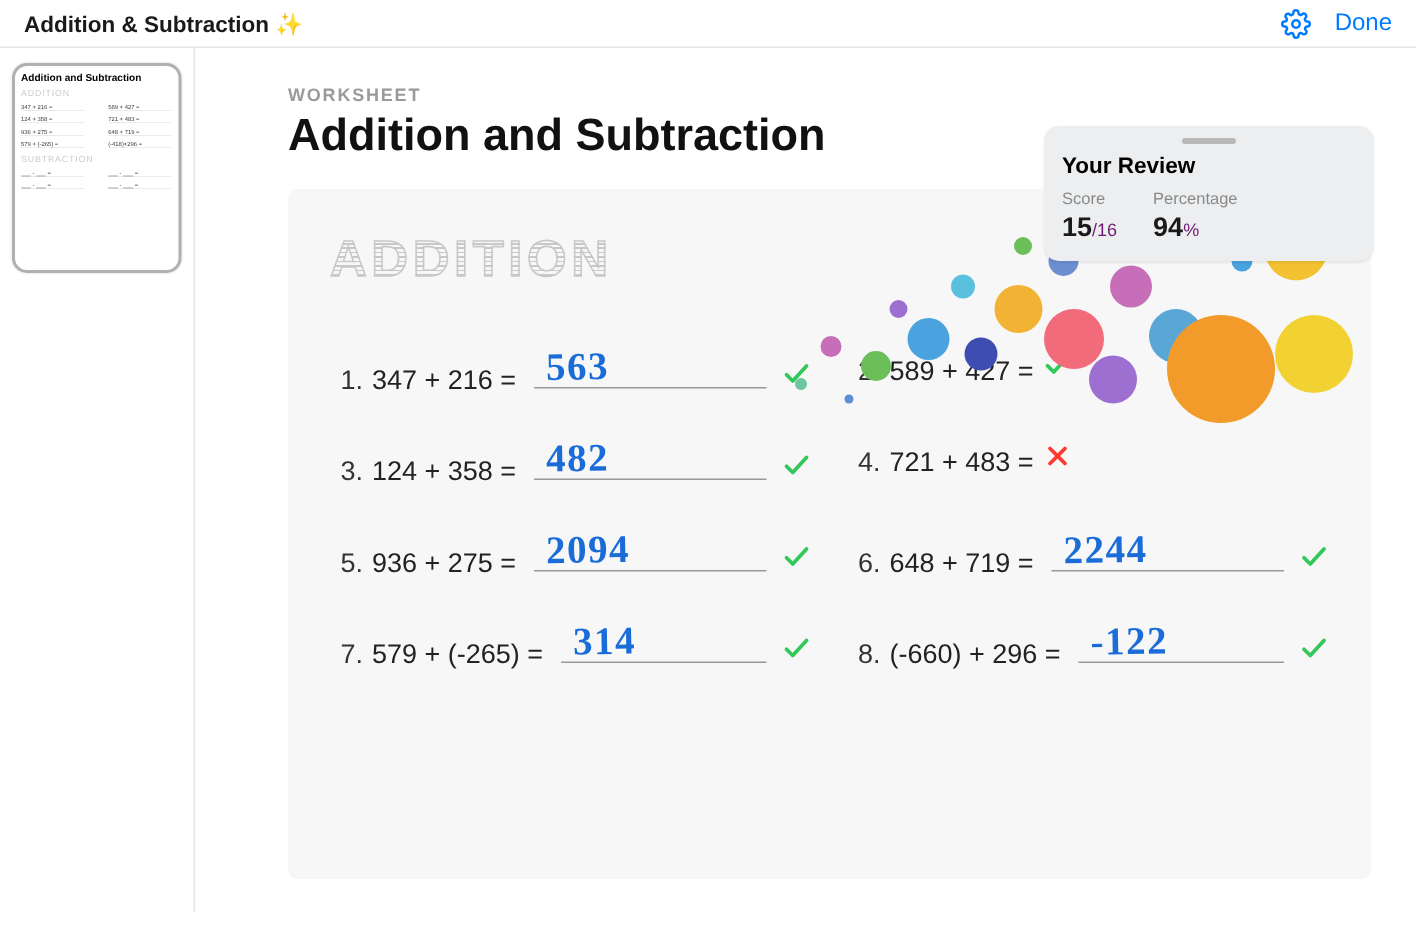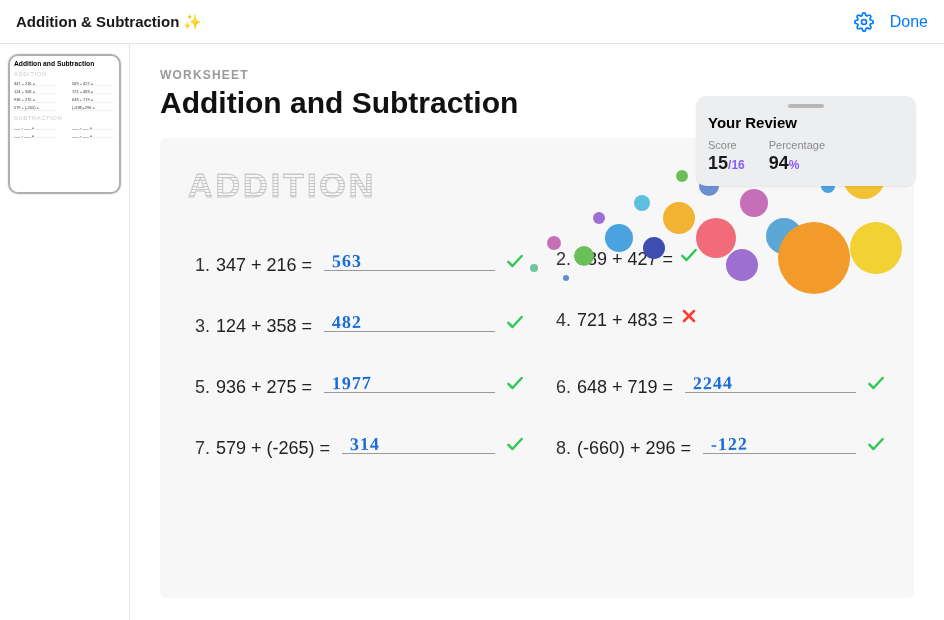--- a/index.html
+++ b/index.html
@@ -12,21 +12,21 @@
       background: #fff;
       width: 944px;
       height: 620px;
       overflow: hidden;
       position: relative;
     }
     .topbar {
       display: flex;
       align-items: center;
       justify-content: space-between;
-      height: 44px;
+      height: 32px;
       padding: 0 16px;
       border-bottom: 1px solid #e5e5e5;
     }
     .topbar-title {
       font-size: 15px;
       font-weight: 600;
       color: #1a1a1a;
     }
     .topbar-right {
       display: flex;
@@ -42,20 +42,21 @@
       color: #007aff;
       font-size: 16px;
       font-weight: 400;
       cursor: pointer;
       background: none;
       border: none;
     }
     .content {
       display: flex;
       height: calc(100% - 44px);
+      gap: 32px;
     }
     .sidebar {
       width: 130px;
       padding: 10px 8px;
       border-right: 1px solid #e5e5e5;
     }
     .thumbnail {
       width: 100%;
       height: 140px;
       border-radius: 10px;
@@ -126,22 +127,22 @@
       color: #8a8a8a;
       margin-bottom: 2px;
     }
     .stat-value {
       font-size: 18px;
       font-weight: 700;
       color: #1a1a1a;
     }
     .stat-value .denom {
       font-size: 12px;
-      font-weight: 700;
-      color: #8b5cf6;
+      font-weight: 400;
+      color: #701a75;
     }
     .worksheet-body {
       background: #f7f7f7;
       border-radius: 6px;
       padding: 28px 28px 20px 28px;
       position: relative;
       height: 460px;
     }
     .section-heading {
       font-size: 34px;
@@ -193,21 +194,21 @@
       min-width: 100px;
       height: 26px;
       margin-left: 6px;
       margin-right: 4px;
     }
     .answer-text {
       position: absolute;
       bottom: -2px;
       left: 8px;
       font-family: "Bradley Hand", "Comic Sans MS", cursive;
-      font-size: 18px;
+      font-size: 26px;
       color: #1a6dd9;
       font-weight: 600;
       letter-spacing: 1px;
       transform: rotate(-1deg);
     }
     .mark {
       width: 20px;
       height: 20px;
       flex-shrink: 0;
     }
@@ -341,21 +342,21 @@
             <span class="pexpr">721 + 483 =</span>
             <span class="mark cross"><svg viewBox="0 0 24 24" fill="none" stroke="currentColor" stroke-width="3" stroke-linecap="round">
                 <line x1="6" y1="6" x2="18" y2="18"></line>
                 <line x1="18" y1="6" x2="6" y2="18"></line>
               </svg></span>
           </div>
           <div class="problem">
             <span class="pnum">5.</span>
             <span class="pexpr">936 + 275 =</span>
             <span class="answer-line">
-              <span class="answer-text">1977</span>
+              <span class="answer-text">2094</span>
             </span>
             <span class="mark check"><svg viewBox="0 0 24 24" fill="none" stroke="currentColor" stroke-width="3" stroke-linecap="round" stroke-linejoin="round">
                 <polyline points="4 13 9 18 20 6"></polyline>
               </svg></span>
           </div>
           <div class="problem">
             <span class="pnum">6.</span>
             <span class="pexpr">648 + 719 =</span>
             <span class="answer-line">
               <span class="answer-text">2244</span>

